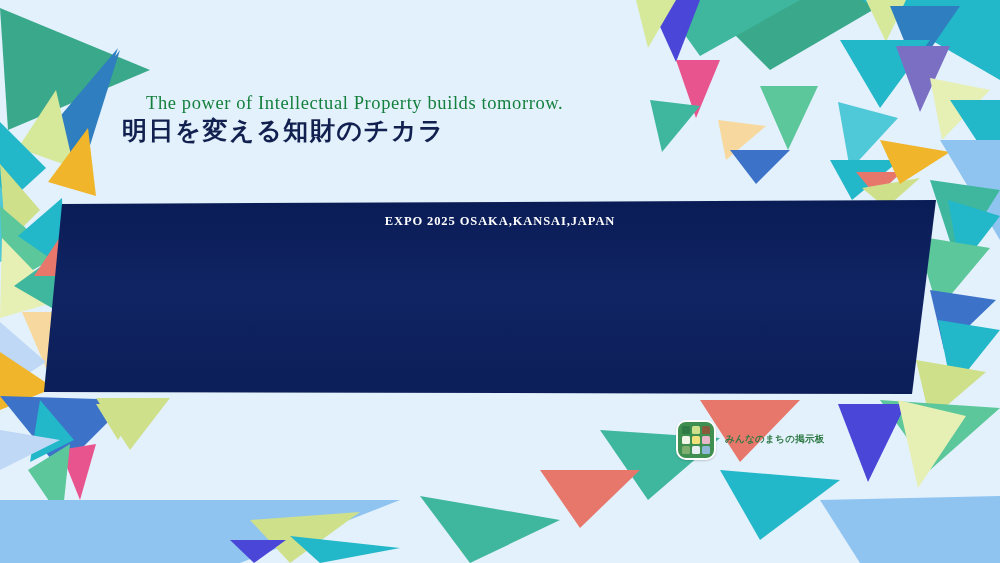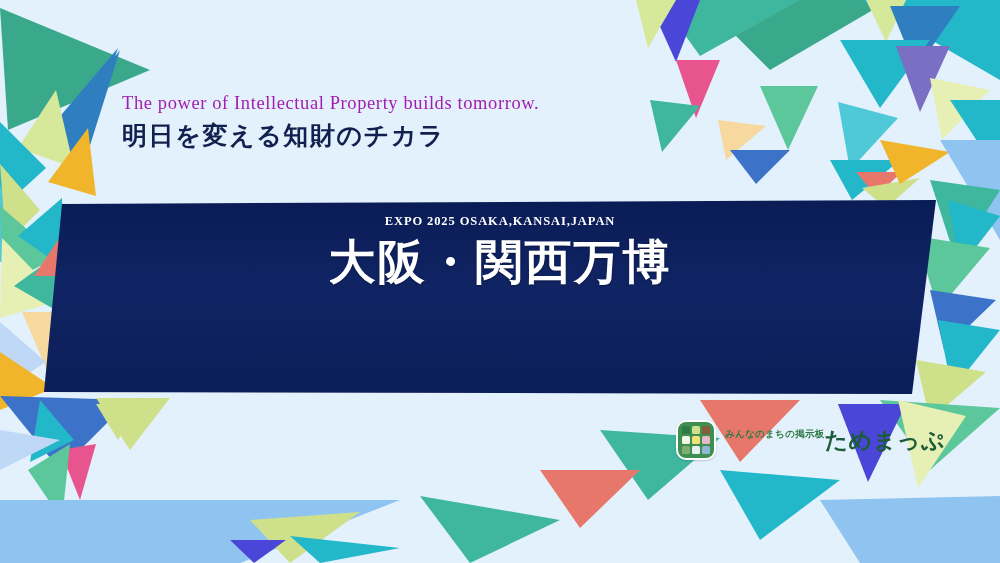--- a/index.html
+++ b/index.html
@@ -34,32 +34,32 @@
   .tagline-block {
     position:absolute;
     left:122px;
     top:92px;
     width:560px;
   }
   .tagline-en {
     font-family:"Liberation Serif", serif;
     font-size:18.5px;
     letter-spacing:0.6px;
-    color:#a21caf;
+    color:#15803d;
     white-space:nowrap;
     line-height:1.25;
+    margin-left:24px;
   }
   .tagline-ja {
     font-family:"Liberation Serif", serif;
     font-weight:bold;
     font-size:25px;
     letter-spacing:1.6px;
     color:#11204f;
     white-space:nowrap;
-    margin-top:5px;
     line-height:1.3;
   }
 
   
   .band {
     position:absolute;
     left:0;
     top:196px;
     width:1000px;
     height:202px;
@@ -223,35 +223,33 @@
     </svg>
 
   <div class="tagline-block">
     <div class="tagline-en">The power of Intellectual Property builds tomorrow.</div>
     <div class="tagline-ja">明日を変える知財のチカラ</div>
   </div>
 
   <div class="band">
     <div class="band-inner">
       <div class="expo-label">EXPO 2025 OSAKA,KANSAI,JAPAN</div>
-      <div class="headline headline-l1">大阪・関西万博</div>
     </div>
   </div>
 
   <div class="brand">
     <div class="brand-mark" id="brand-mark">
         <div class="tile" style="background: rgb(47, 122, 69);"></div>
         <div class="tile" style="background: rgb(207, 224, 138);"></div>
         <div class="tile" style="background: rgb(139, 90, 60);"></div>
         <div class="tile" style="background: rgb(242, 246, 230);"></div>
         <div class="tile" style="background: rgb(243, 226, 122);"></div>
         <div class="tile" style="background: rgb(232, 183, 200);"></div>
         <div class="tile" style="background: rgb(127, 174, 110);"></div>
         <div class="tile" style="background: rgb(233, 238, 242);"></div>
         <div class="tile" style="background: rgb(143, 184, 216);"></div>
       </div>
     <div class="brand-text">
       <div class="brand-sub">みんなのまちの掲示板</div>
-      <div class="brand-name">ためまっぷ</div>
     </div>
   </div>
 
 </div>
 
 </body></html>

